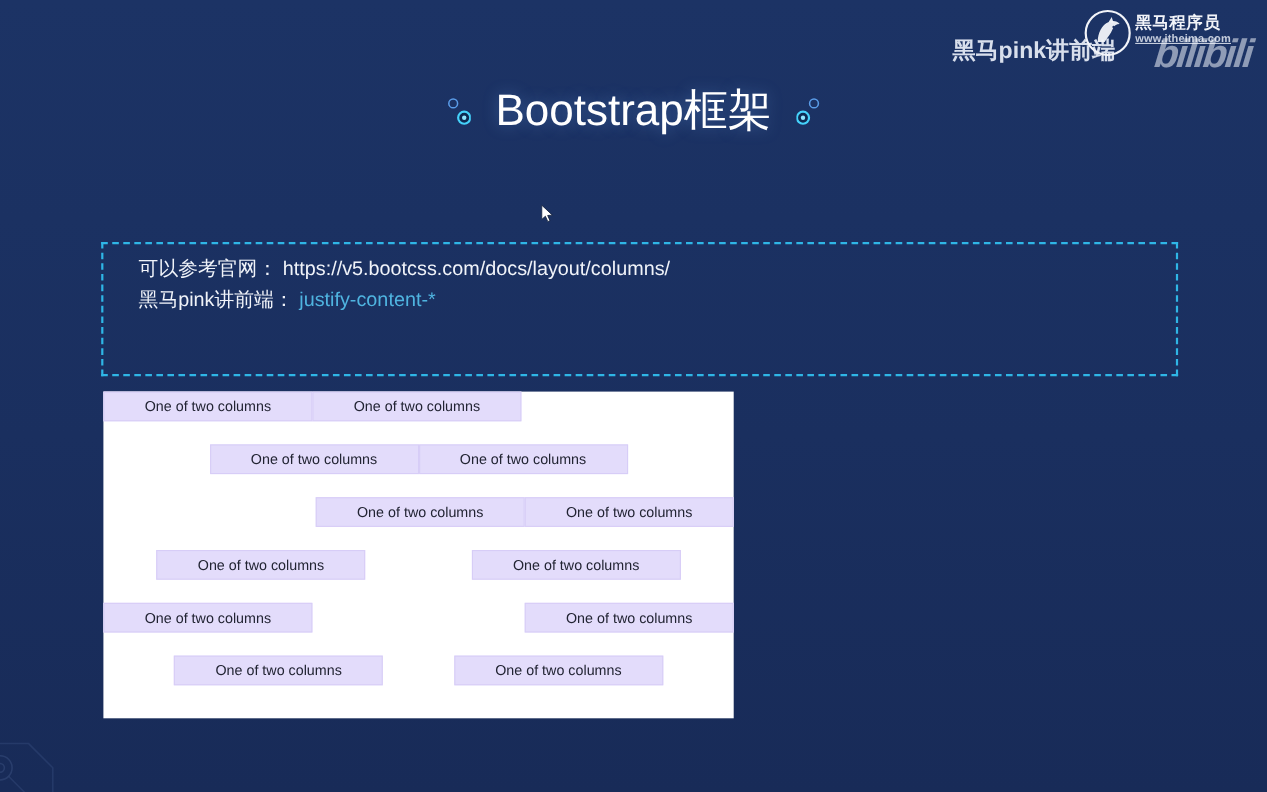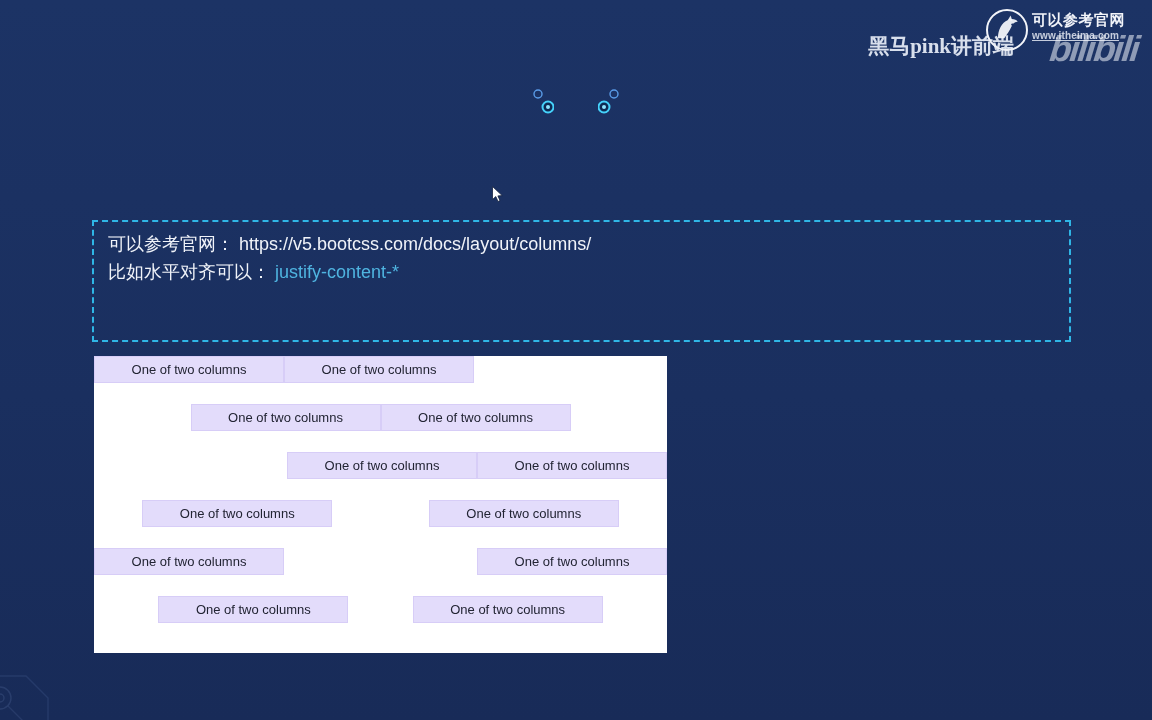--- a/index.html
+++ b/index.html
@@ -42,21 +42,20 @@
   .wm-channel {
     position: absolute;
     right: 128px;
     top: 26px;
     font-size: 21px;
     font-weight: bold;
     color: #e9eef8;
     letter-spacing: 0px;
     white-space: nowrap;
     opacity: .92;
-    font-family: Liberation Serif, serif;
   }
   .wm-logo {
     position: absolute;
     right: 4px;
     top: 2px;
     width: 152px;
     height: 44px;
   }
   .wm-horse {
     position: absolute;
@@ -155,20 +154,21 @@
     color: #ffffff;
     margin-bottom: 9px;
     white-space: nowrap;
   }
   .note-line {
     font-size: 18px;
     color: #f0f3f9;
     margin-bottom: 6px;
     white-space: nowrap;
     line-height: 1.22;
+    margin-left: 18px;
   }
   .note-line .hl { color: #4fb4e0; }
 
   
   .demo-panel {
     position: absolute;
     left: 94px;
     top: 356px;
     width: 573px;
     height: 297px;
@@ -227,21 +227,21 @@
   <div class="watermark">
     <div class="wm-channel">黑马pink讲前端</div>
     <div class="wm-logo">
       <div class="wm-horse">
         <svg viewBox="0 0 42 42" width="38" height="38">
           <path d="M11 30 C11 21 15 13 22 10 C26 8 31 9 33 12 C30 12 27 14 26 17 C24 22 21 25 18 30 Z" fill="#f2f4f9" opacity=".95"></path>
           <path d="M22 10 l3 -5 l2 6" fill="#f2f4f9" opacity=".95"></path>
           <circle cx="27" cy="15" r="1.3" fill="#1c3365"></circle>
         </svg>
       </div>
-      <div class="wm-brand">可以参考官网</div>
+      <div class="wm-brand">黑马程序员</div>
       <div class="wm-site">www.itheima.com</div>
     </div>
     <div class="wm-bili">bilibili</div>
   </div>
 
   <div class="title-row">
     <svg class="deco deco-left" viewBox="0 0 190 40">
       <defs>
         <linearGradient id="gradL1" x1="0" y1="0" x2="1" y2="0">
           <stop offset="0%" stop-color="#1c3365" stop-opacity="0"></stop>
@@ -252,20 +252,21 @@
           <stop offset="100%" stop-color="#38c6f4" stop-opacity="1"></stop>
         </linearGradient>
       </defs>
       <line x1="0" y1="14" x2="168" y2="14" stroke="url(#gradL1)" stroke-width="1.6"></line>
       <circle cx="174" cy="14" r="4" fill="none" stroke="#5a9ce8" stroke-width="1.4"></circle>
       <line x1="4" y1="27" x2="178" y2="27" stroke="url(#gradL2)" stroke-width="2.2"></line>
       <circle cx="184" cy="27" r="5.5" fill="#0e2a52" stroke="#45d2fb" stroke-width="2"></circle>
       <circle cx="184" cy="27" r="2" fill="#8fe6ff"></circle>
     </svg>
 
+    <div class="title-text">Bootstrap框架</div>
 
     <svg class="deco deco-right" viewBox="0 0 190 40">
       <defs>
         <linearGradient id="gradR1" x1="1" y1="0" x2="0" y2="0">
           <stop offset="0%" stop-color="#1c3365" stop-opacity="0"></stop>
           <stop offset="100%" stop-color="#4d8fe0" stop-opacity=".85"></stop>
         </linearGradient>
         <linearGradient id="gradR2" x1="1" y1="0" x2="0" y2="0">
           <stop offset="0%" stop-color="#1c3365" stop-opacity="0"></stop>
           <stop offset="100%" stop-color="#38c6f4" stop-opacity="1"></stop>
@@ -279,21 +280,21 @@
     </svg>
   </div>
 
 
   <div class="note-box">
     <div class="note-line">
       <span>可以参考官网：</span>
       <span>https://v5.bootcss.com/docs/layout/columns/</span>
     </div>
     <div class="note-line">
-      <span>比如水平对齐可以：</span>
+      <span>黑马pink讲前端：</span>
       <span class="hl">justify-content-*</span>
     </div>
   </div>
 
   <div class="demo-panel">
     <div class="demo-row row-start">
       <div class="demo-col">One of two columns</div>
       <div class="demo-col">One of two columns</div>
     </div>
     <div class="demo-row row-center">

